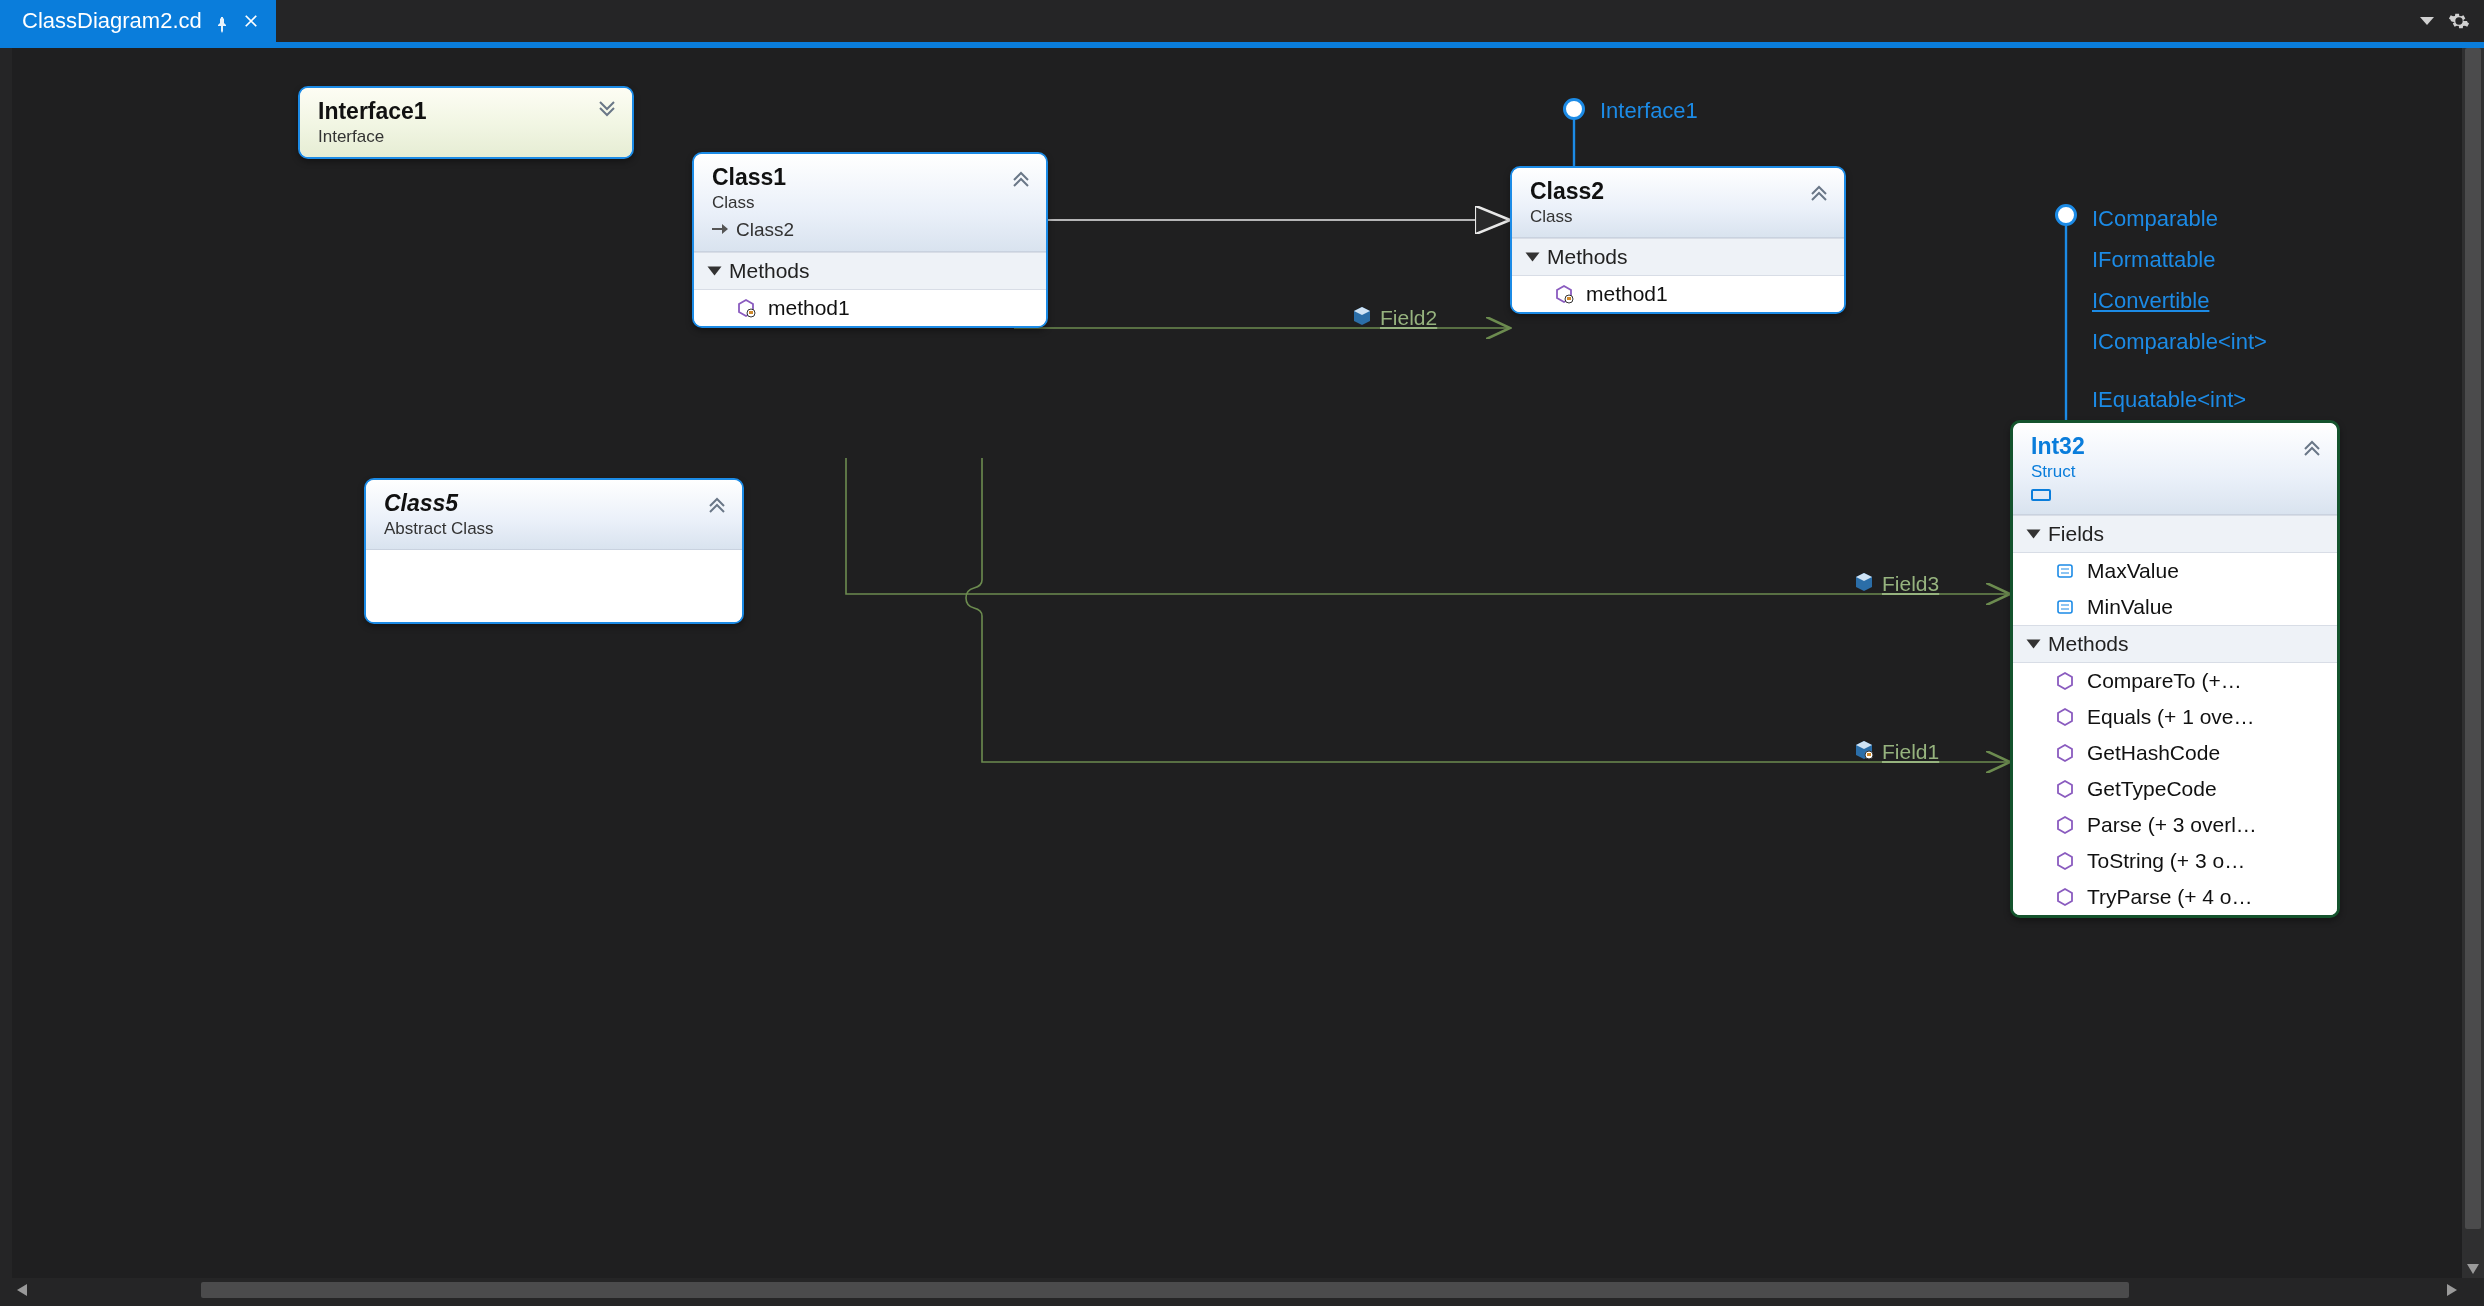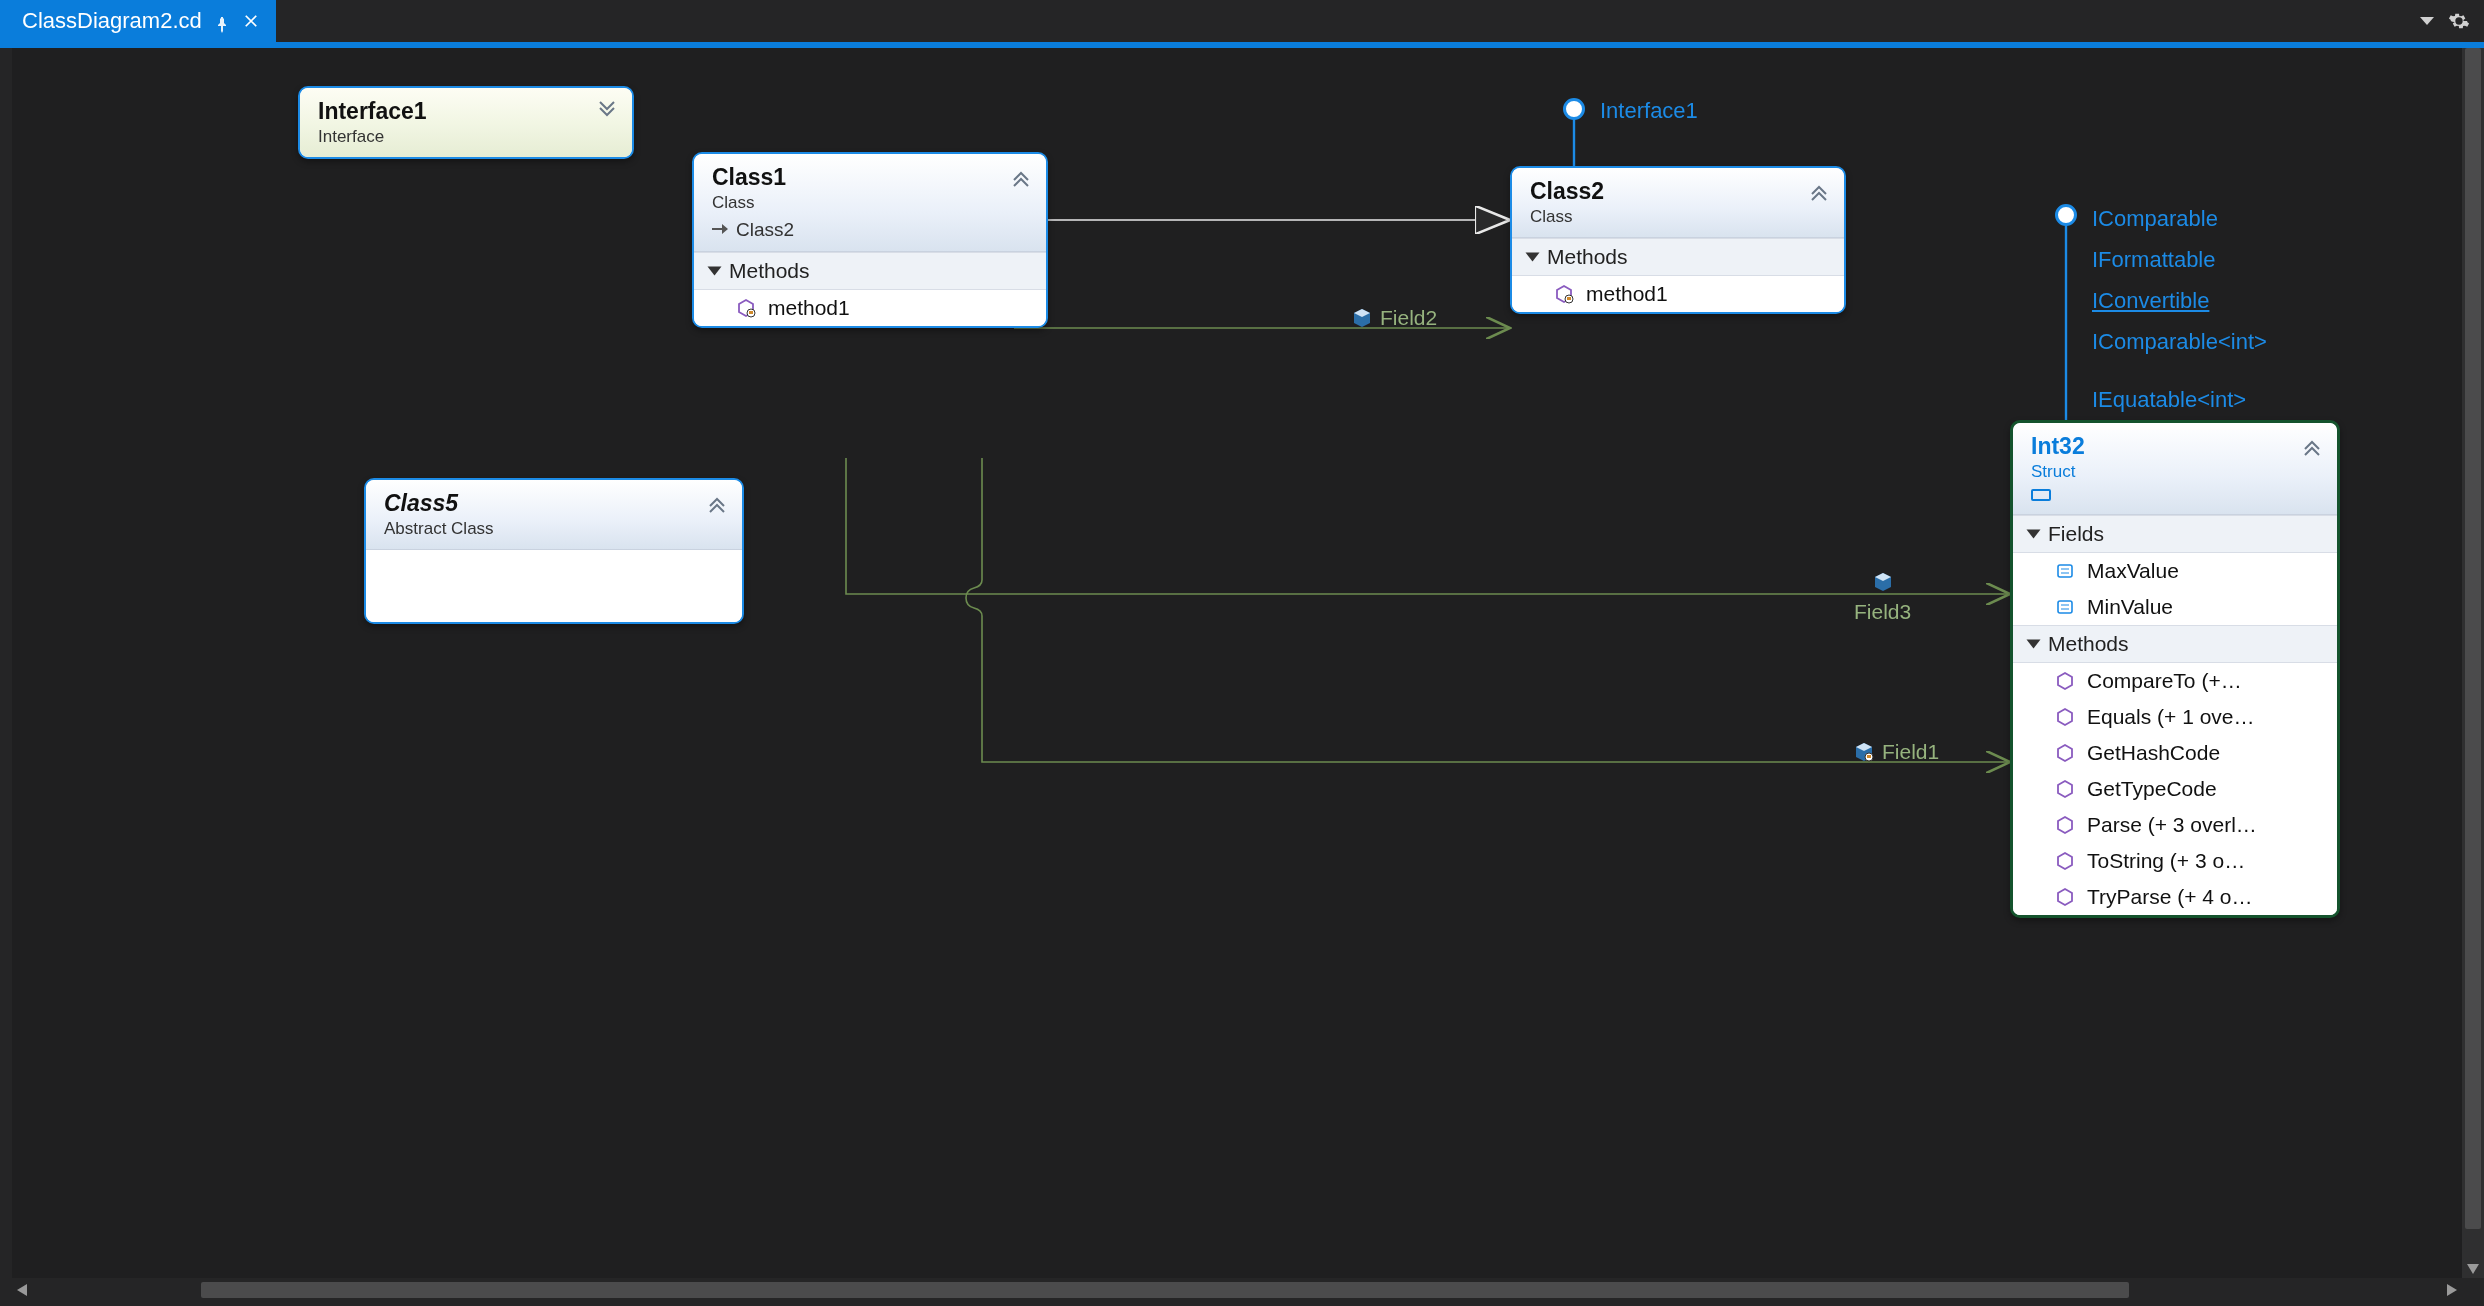--- a/index.html
+++ b/index.html
@@ -39,21 +39,21 @@
   .section-h .caret.open { transform:rotate(90deg); }
   .member { padding:6px 16px 6px 42px; display:flex; align-items:center; gap:12px; font-size:21px; color:#111; white-space:nowrap; overflow:hidden; text-overflow:ellipsis; }
   .member .mic { width:20px; height:20px; flex:none; }
   .tiny-struct { display:inline-block; width:20px; height:12px; border:2px solid #0a7ddb; border-radius:2px; }
 
   
   .iface-label { position:absolute; color:#1c8be6; font-size:22px; z-index:12; white-space:nowrap; }
   .lollipop { position:absolute; width:22px; height:22px; border:3px solid #1c8be6; border-radius:50%; background:#fff; z-index:12; }
 
   
-  .edge-label { position:absolute; color:#96b37e; font-size:21px; z-index:11; display:flex; align-items:center; gap:8px; }
+  .edge-label { position:absolute; color:#96b37e; font-size:21px; z-index:11; display:flex; align-items:flex-start; gap:8px;text-decoration:underline; }
   .edge-label .cube { width:20px; height:20px; }
 
   
   .vscroll { position:absolute; right:0; top:48px; bottom:28px; width:22px; background:#2f2f30; z-index:30; }
   .vscroll .thumb { position:absolute; left:3px; right:3px; top:0; height:96%; background:#4b4b4c; border-radius:2px; }
   .vscroll .arrow { position:absolute; left:0; width:22px; height:18px; color:#9a9a9a; display:flex; align-items:center; justify-content:center; }
   .vscroll .arrow.dn { bottom:0; }
   .hscroll { position:absolute; left:12px; right:22px; bottom:4px; height:24px; background:#252526; z-index:30; display:flex; align-items:center; }
   .hscroll .arrow { width:20px; height:20px; color:#9a9a9a; display:flex; align-items:center; justify-content:center; }
   .hscroll .track { flex:1; height:16px; position:relative; }
@@ -123,21 +123,21 @@
   <div class="iface-label" style="left:2080px; top:281px;">IComparable&lt;int&gt;</div>
   <div class="iface-label" style="left:2080px; top:339px;">IEquatable&lt;int&gt;</div>
 
   <div class="edge-label" style="left:1340px; top:258px;">
     <span class="cube"><svg viewBox="0 0 20 20">
           <path fill="#2b6ea8" d="M10 1l8 4v10l-8 4-8-4V5z"></path>
           <path fill="#cfe3f5" d="M10 1l8 4-8 4-8-4z"></path>
         </svg></span>
     <span>Field2</span>
   </div>
-  <div class="edge-label" style="left:1842px; top:524px;flex-direction:column;">
+  <div class="edge-label" style="left:1842px; top:524px;">
     <span class="cube"><svg viewBox="0 0 20 20">
           <path fill="#2b6ea8" d="M10 1l8 4v10l-8 4-8-4V5z"></path>
           <path fill="#cfe3f5" d="M10 1l8 4-8 4-8-4z"></path>
         </svg></span>
     <span>Field3</span>
   </div>
   <div class="edge-label" style="left:1842px; top:692px;">
     <span class="cube"><svg viewBox="0 0 20 20">
           <path fill="#2b6ea8" d="M10 1l8 4v10l-8 4-8-4V5z"></path>
           <path fill="#cfe3f5" d="M10 1l8 4-8 4-8-4z"></path>

